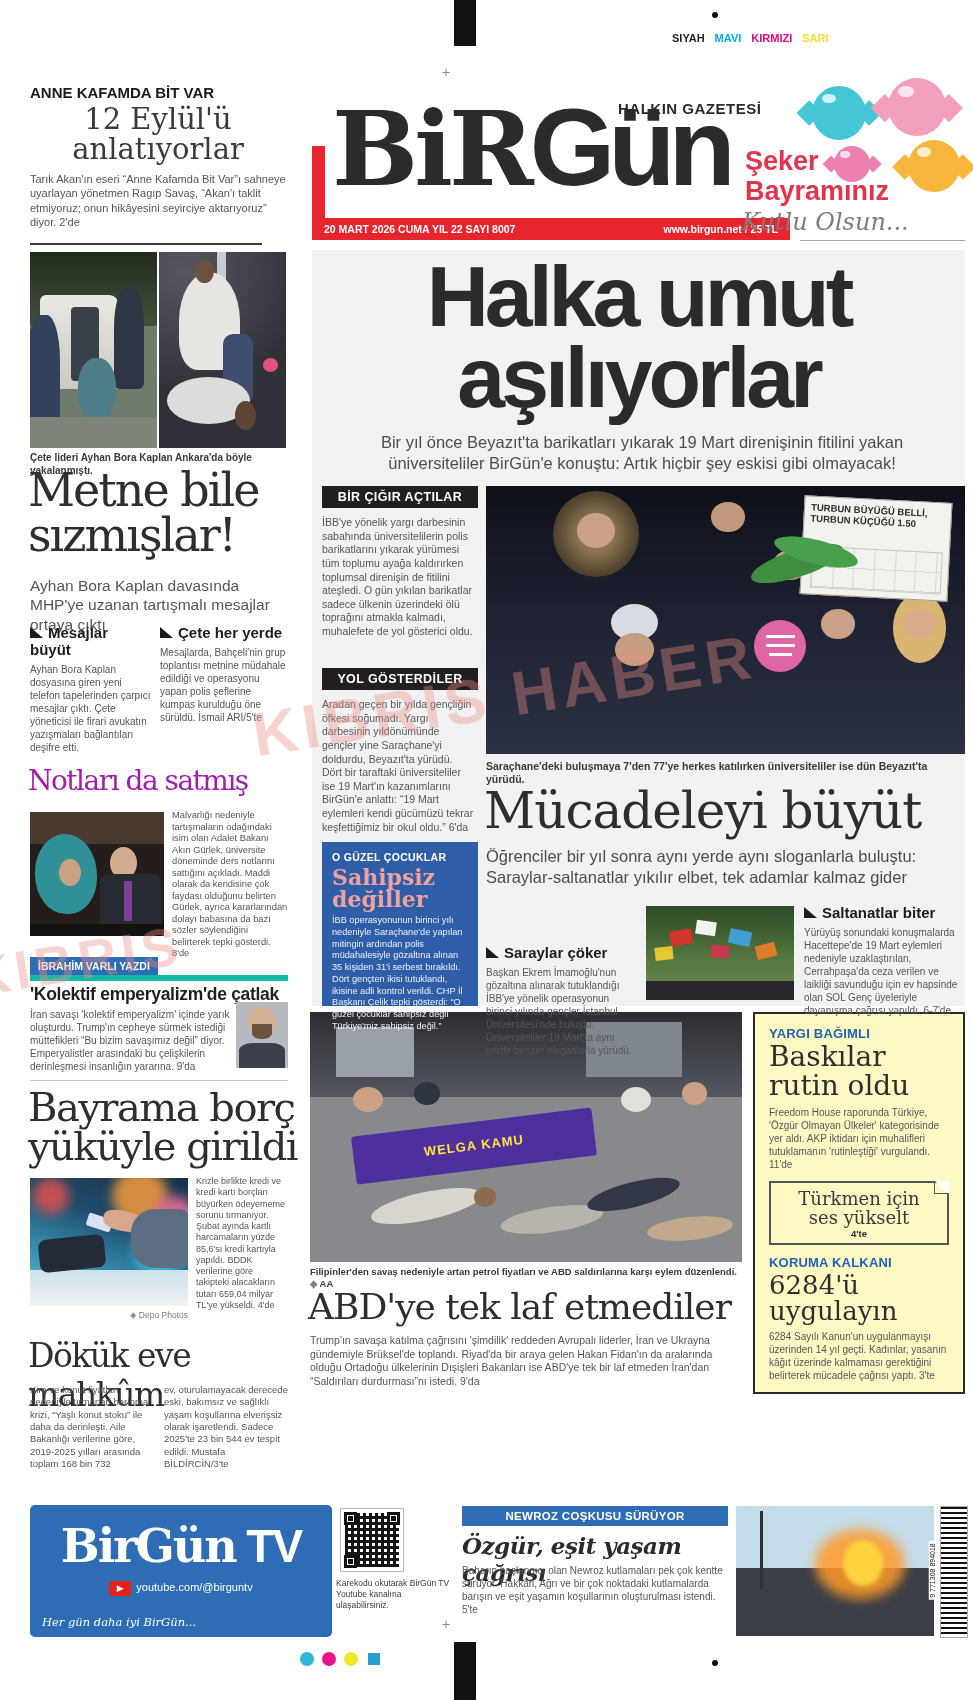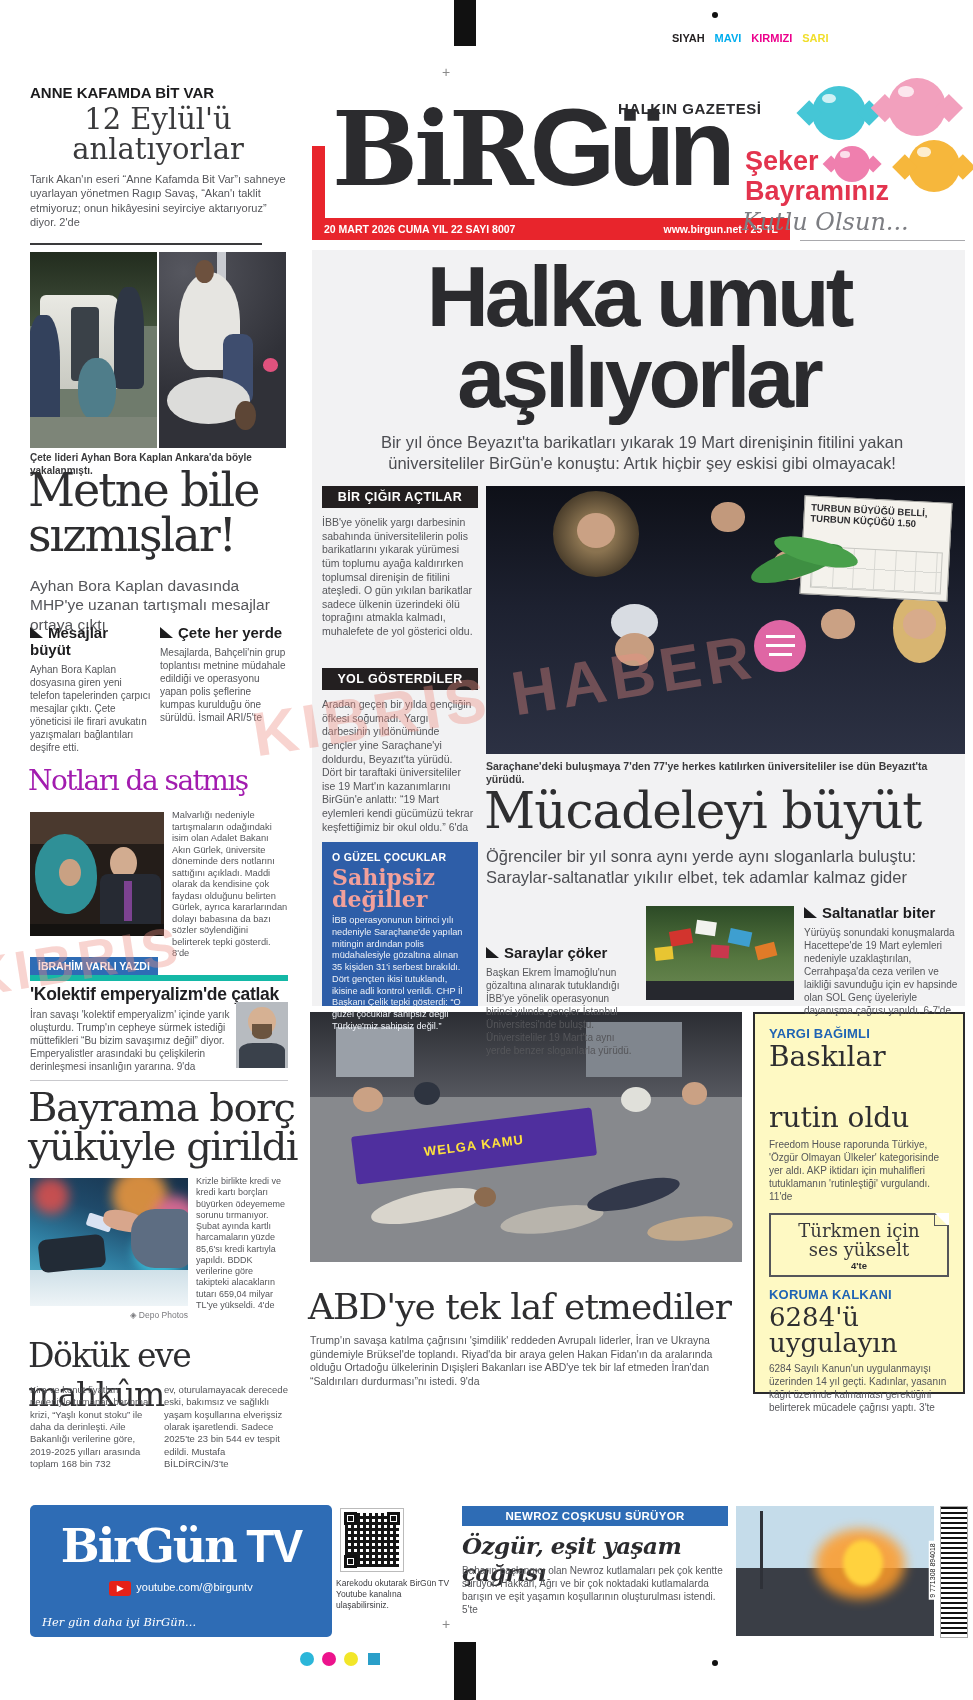--- a/index.html
+++ b/index.html
@@ -250,29 +250,33 @@
     <span class="circle" style="left:86%;top:28%;width:6%;height:9%;background:#caa184;"></span>
     <span style="left:10%;top:44%;width:56%;height:19%;background:#4f2f9e;transform:rotate(-7deg);border-radius:3px;display:flex;align-items:center;justify-content:center;">
       <span style="position:static;color:#ffe23c;font-weight:900;font-size:13px;letter-spacing:1px;">WELGA KAMU</span>
     </span>
     <span style="left:14%;top:72%;width:26%;height:11%;background:#d9d5cc;border-radius:50%;transform:rotate(-12deg);"></span>
     <span style="left:44%;top:78%;width:24%;height:10%;background:#b8b4ac;border-radius:50%;transform:rotate(-8deg);"></span>
     <span style="left:64%;top:68%;width:22%;height:10%;background:#32384a;border-radius:50%;transform:rotate(-14deg);"></span>
     <span style="left:78%;top:82%;width:20%;height:9%;background:#c2a98b;border-radius:50%;transform:rotate(-6deg);"></span>
     <span class="circle" style="left:38%;top:70%;width:5%;height:8%;background:#8c6b4f;"></span>
   </div>
+  <div class="abs caption" style="left:310px;top:1266px;width:432px;font-size:9.5px;">
+    <span>Filipinler'den savaş nedeniyle artan petrol fiyatları ve ABD saldırılarına karşı eylem düzenlendi.</span>
+    <span style="color:#7a7a7e;"> ◈ </span><span>AA</span>
+  </div>
 
   <div class="abs serif" style="left:308px;top:1286px;width:436px;font-size:36px;letter-spacing:-1px;color:#2e2e30;">ABD'ye tek laf etmediler</div>
   <div class="abs body-txt" style="left:310px;top:1334px;width:432px;font-size:10.5px;">Trump'ın savaşa katılma çağrısını 'şimdilik' reddeden Avrupalı liderler, İran ve Ukrayna gündemiyle Brüksel'de toplandı. Riyad'da bir araya gelen Hakan Fidan'ın da aralarında olduğu Ortadoğu ülkelerinin Dışişleri Bakanları ise ABD'ye tek bir laf etmeden İran'dan “Saldırıları durdurması”nı istedi. 9'da</div>
 
   <div class="abs" style="left:753px;top:1012px;width:212px;height:382px;border:2px solid #2b2b2e;background:#fef9c3;padding:12px 14px;box-sizing:border-box;">
     <div class="k-blue-txt">YARGI BAĞIMLI</div>
     <div class="serif" style="font-size:28px;line-height:1.02;color:#2e2e30;margin-top:2px;">
       <span style="display:block;">Baskılar</span>
-      <span style="display:block;margin-top:32px;">rutin oldu</span>
+      <span style="display:block;">rutin oldu</span>
     </div>
     <div class="body-txt" style="margin-top:6px;font-size:10px;">Freedom House raporunda Türkiye, 'Özgür Olmayan Ülkeler' kategorisinde yer aldı. AKP iktidarı için muhalifleri tutuklamanın 'rutinleştiği' vurgulandı. 11'de</div>
     <div style="margin-top:10px;border:2px solid #55565a;padding:7px 6px 4px;position:relative;text-align:center;">
       <span style="position:absolute;right:-2px;top:-2px;width:0;height:0;border-left:12px solid transparent;border-top:12px solid #fff;border-right:2px solid #fff;box-shadow:-1px 1px 0 #55565a;"></span>
       <div class="serif" style="font-size:18px;color:#3a3a3c;line-height:1.05;">
         <span style="display:block;">Türkmen için</span>
         <span style="display:block;">ses yükselt</span>
       </div>
       <div style="font-size:9.5px;font-weight:bold;color:#2b2b2e;">4'te</div>
     </div>

